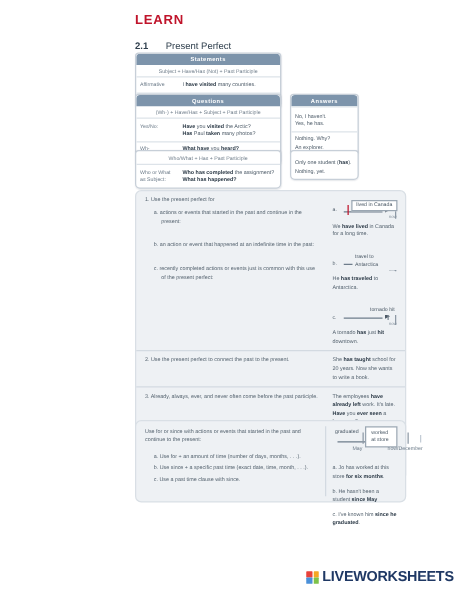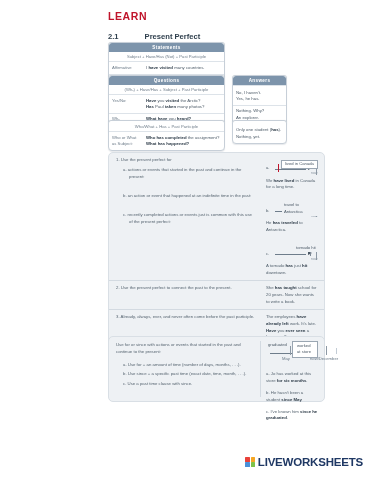--- a/index.html
+++ b/index.html
@@ -16,24 +16,24 @@
   
   .learn{
     position:absolute;left:108px;top:10px;
     font-size:10.5px;font-weight:bold;letter-spacing:.6px;
     color:#c0142b;
   }
   .sec-num{
     font-size:7.6px;font-weight:bold;color:#2f3f4d;
   }
   .sec-title{
-    font-size:7.6px;font-weight:bold;color:#2f3f4d;
+    font-size:7.6px;font-weight:normal;color:#2f3f4d;
   }
   .sec-title i{font-style:italic;}
-  .section-head{position:absolute;display:flex;align-items:center;gap:26px;}
+  .section-head{position:absolute;display:flex;align-items:center;gap:14px;}
 
   
   .card{
     position:absolute;
     background:#ffffff;
     border:0.6px solid #c7cfd8;
     border-radius:3px 3px 4px 4px;
     box-sizing:border-box;
     overflow:hidden;
     box-shadow:0 0.5px 1px rgba(120,135,150,.18);

